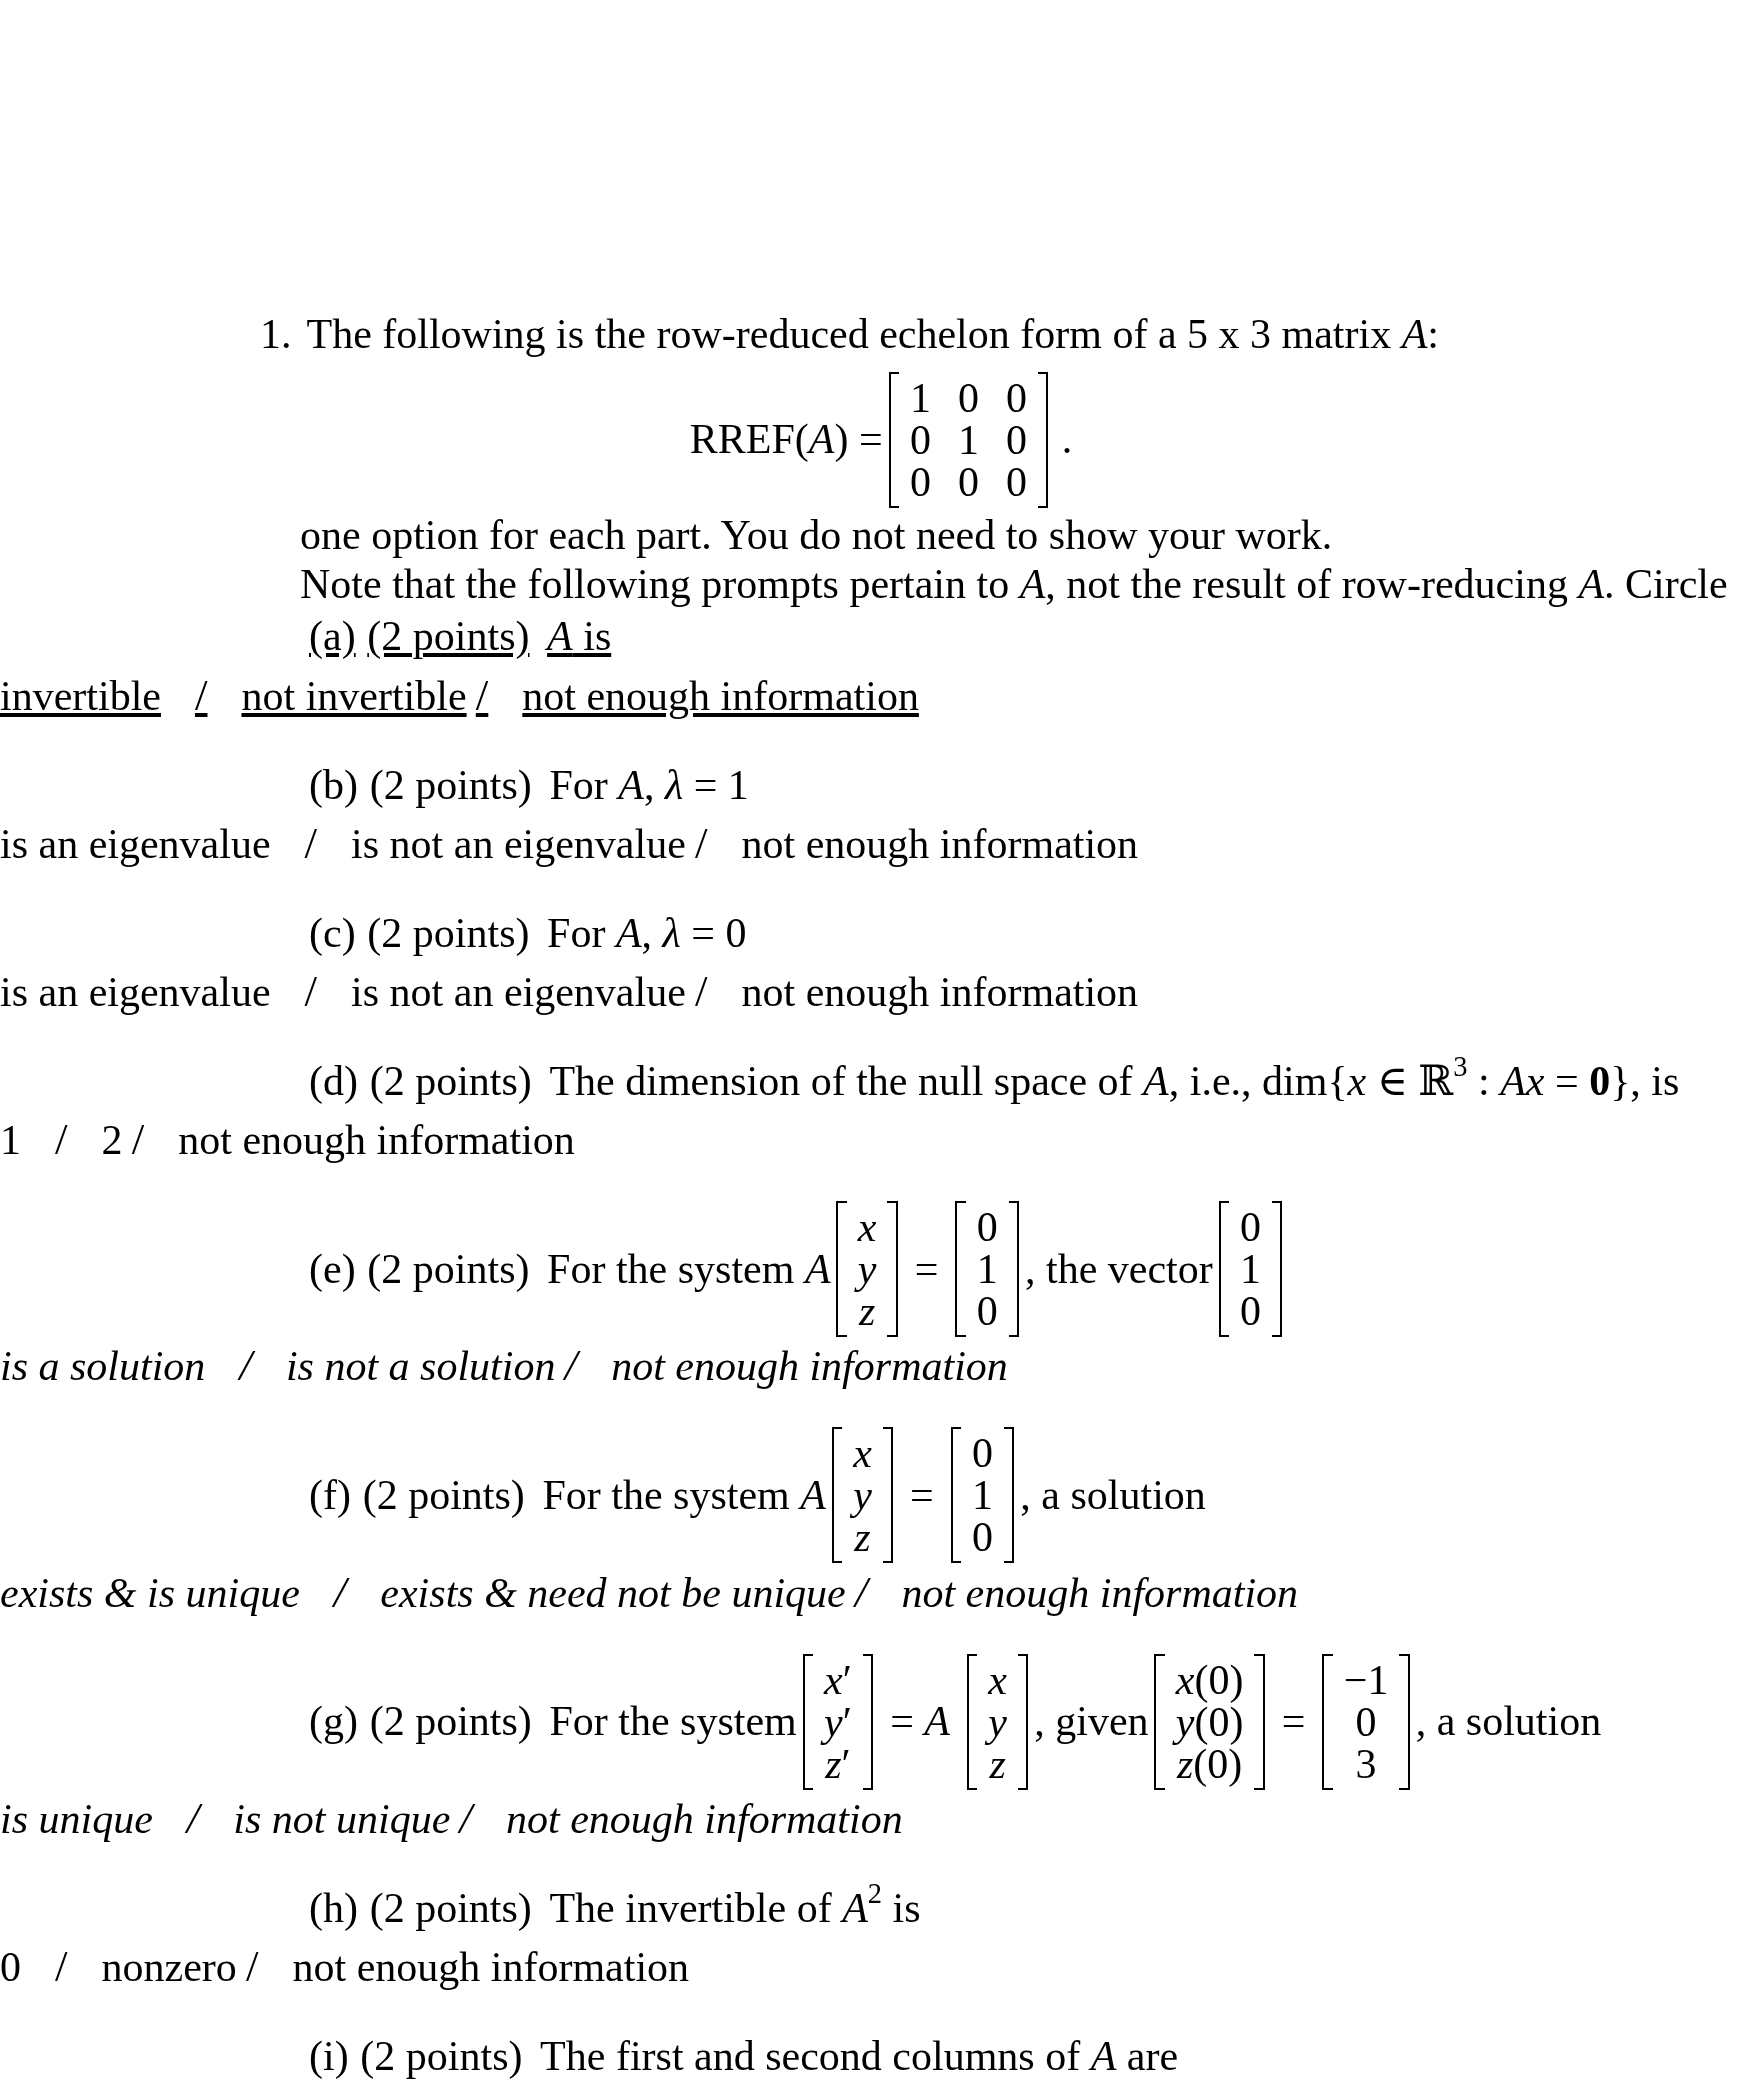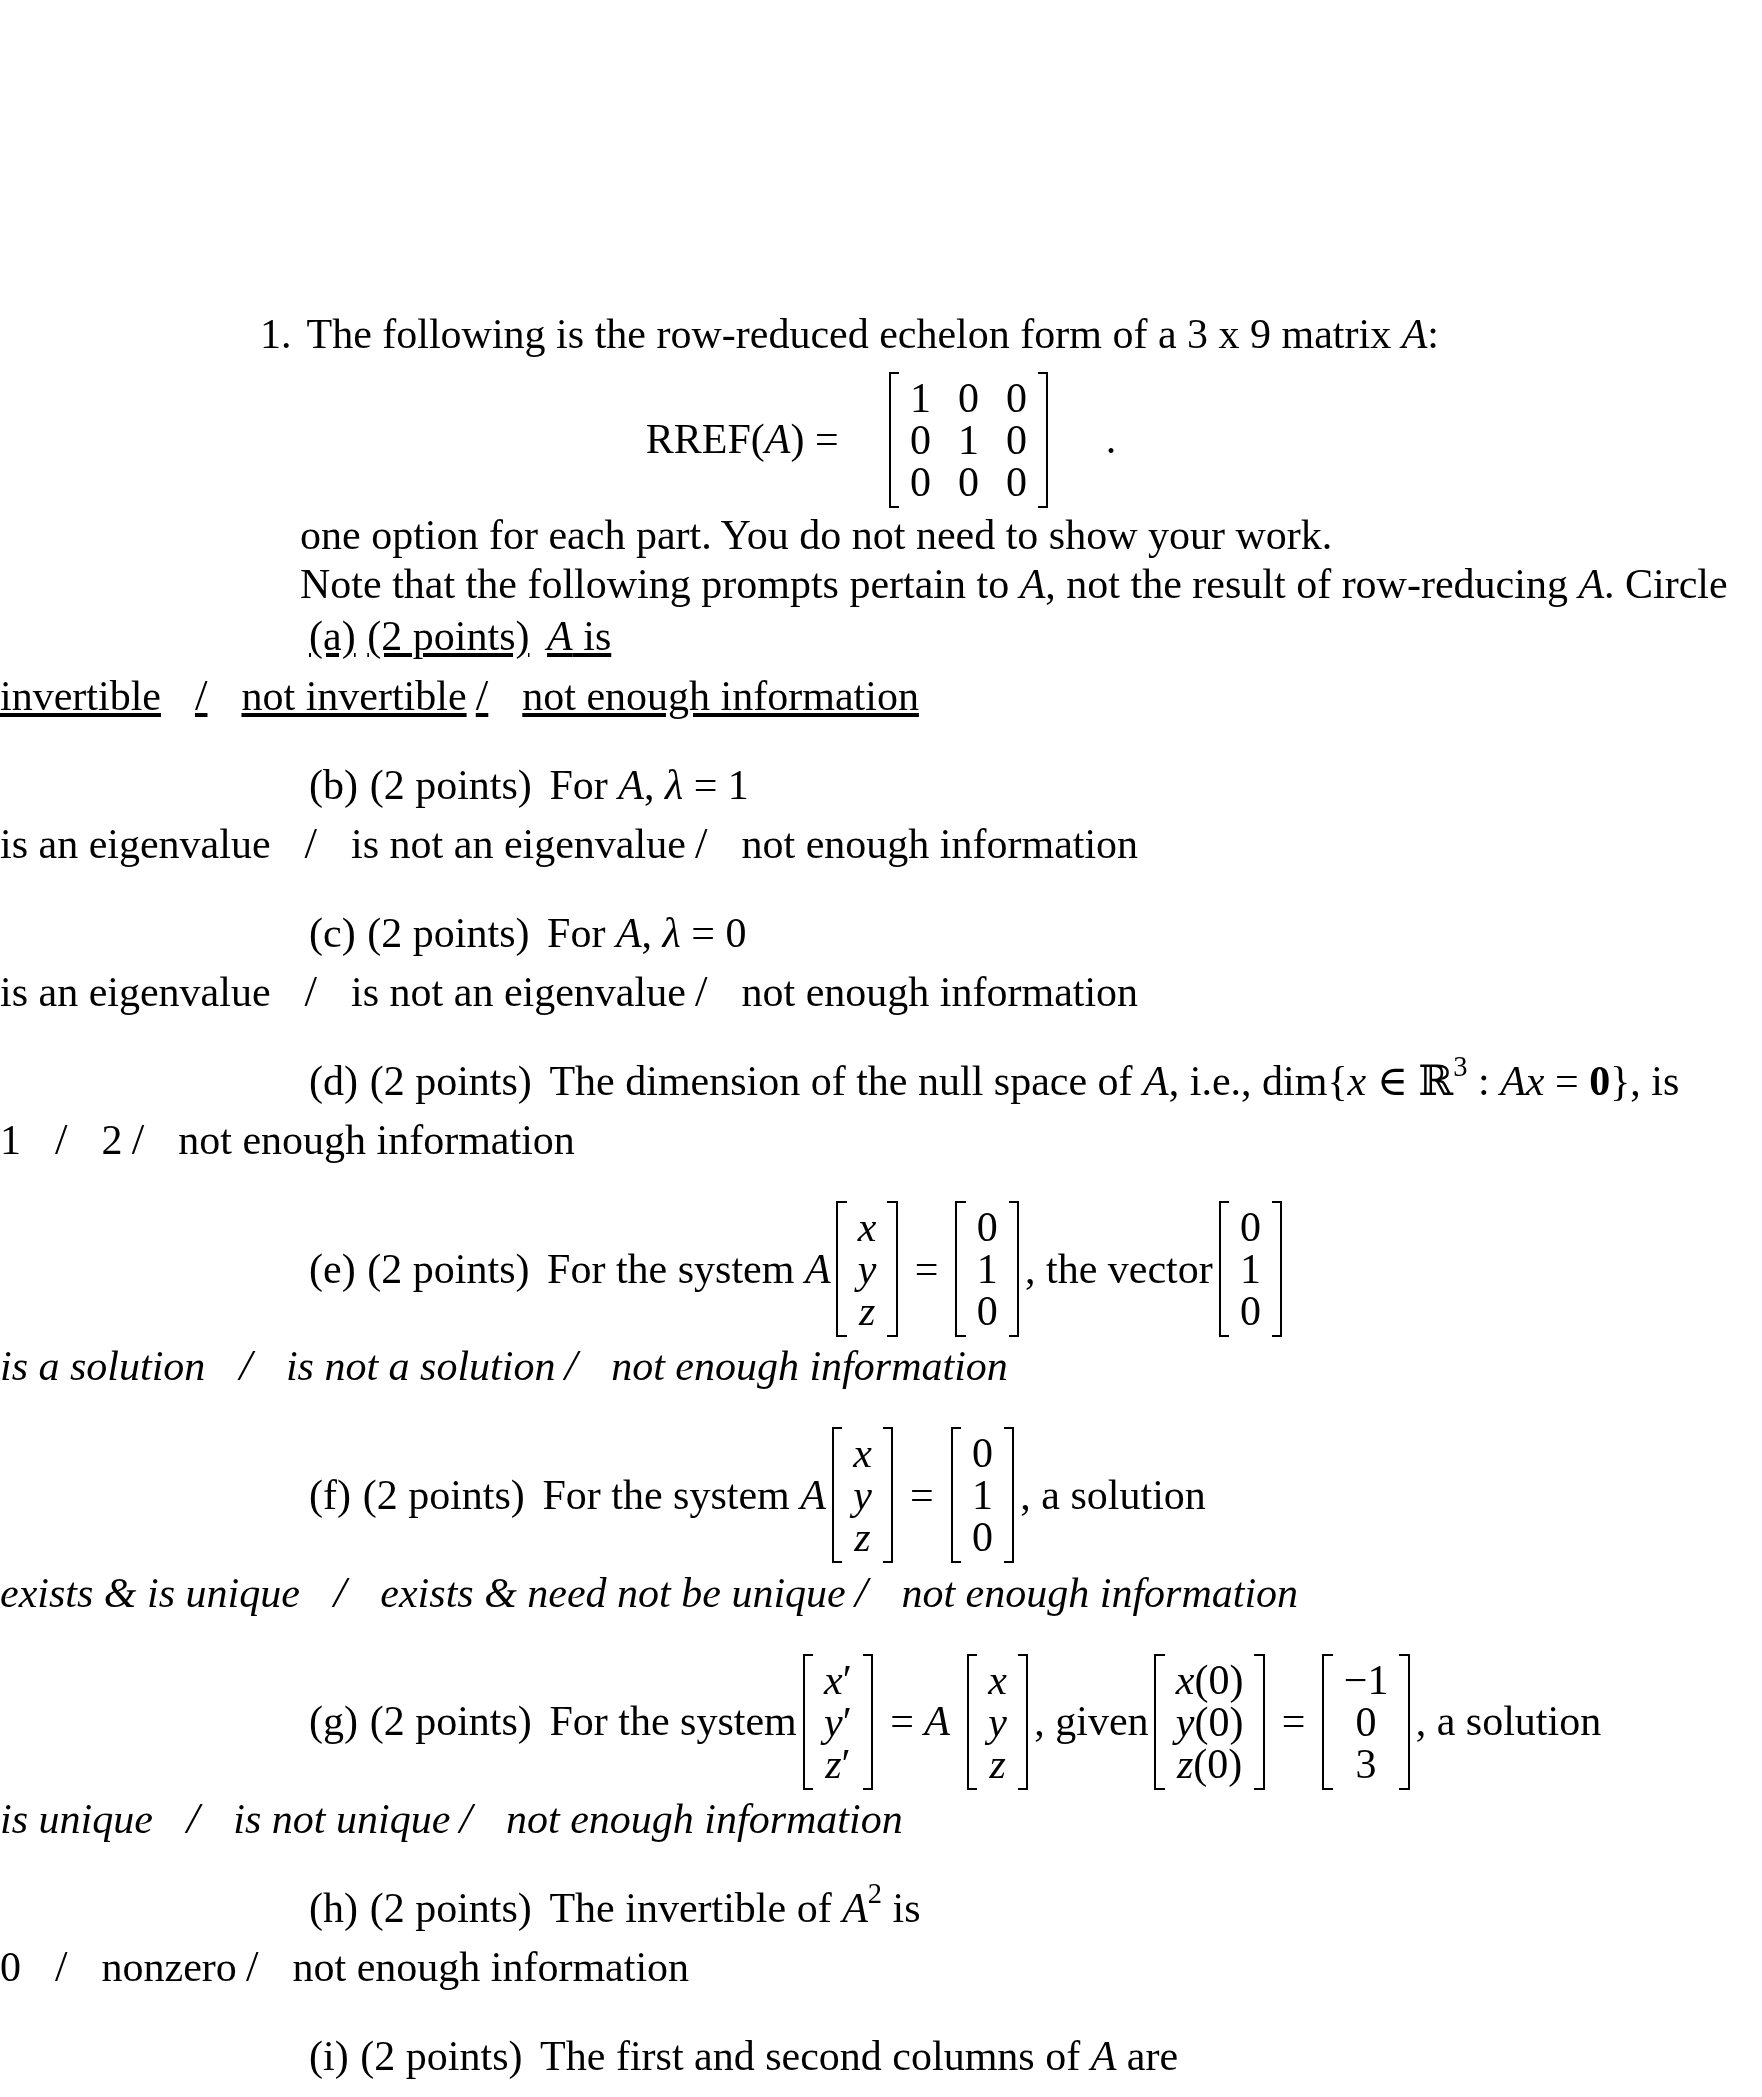--- a/index.html
+++ b/index.html
@@ -12,21 +12,20 @@
     box-sizing:border-box;
     padding-top:310px;
     overflow:hidden;
   }
   .item1-row{padding-left:260px;white-space:nowrap;}
   .item-num{margin-right:15px;}
   .display-eq{
     margin-top:12.6px;
     display:flex;justify-content:center;align-items:center;
     white-space:nowrap;
-    gap:44px;
   }
   .note{margin-top:3.4px;padding-left:300px;white-space:nowrap;}
   .part{margin-top:40px;}
   .part.tight{margin-top:36px;}
   .part-line{padding-left:309px;white-space:nowrap;}
   .flexline{display:flex;align-items:center;}
   .plabel{margin-right:11.7px;}
   .ppoints{margin-right:17.6px;}
   .options{margin-top:9.2px;white-space:nowrap;}
   .options.after-matrix{margin-top:4.2px;font-style:italic;}
@@ -49,21 +48,21 @@
   .seg-i{font-style:italic;}
   .seg-b{font-weight:bold;}
   .seg-sup{font-size:28.5px;vertical-align:19.3px;line-height:0;}
 </style>
 </head>
 <body>
 
 <div class="page">
 
   <div class="item1-row">
-    <span class="item-num">1.</span><span><span>The following is the row-reduced echelon form of a 3 x 9 matrix </span><span class="seg-i">A</span><span>:</span></span>
+    <span class="item-num">1.</span><span><span>The following is the row-reduced echelon form of a 5 x 3 matrix </span><span class="seg-i">A</span><span>:</span></span>
   </div>
 
   <div class="display-eq">
     <span><span>RREF(</span><span class="seg-i">A</span><span>) = </span></span>
     <span class="matrix">
       <span class="bkt bkt-l"></span>
       <span class="mbody" style="grid-template-columns: repeat(3, auto);">
           <span class="mcell"><span>1</span></span>
           <span class="mcell"><span>0</span></span>
           <span class="mcell"><span>0</span></span>

